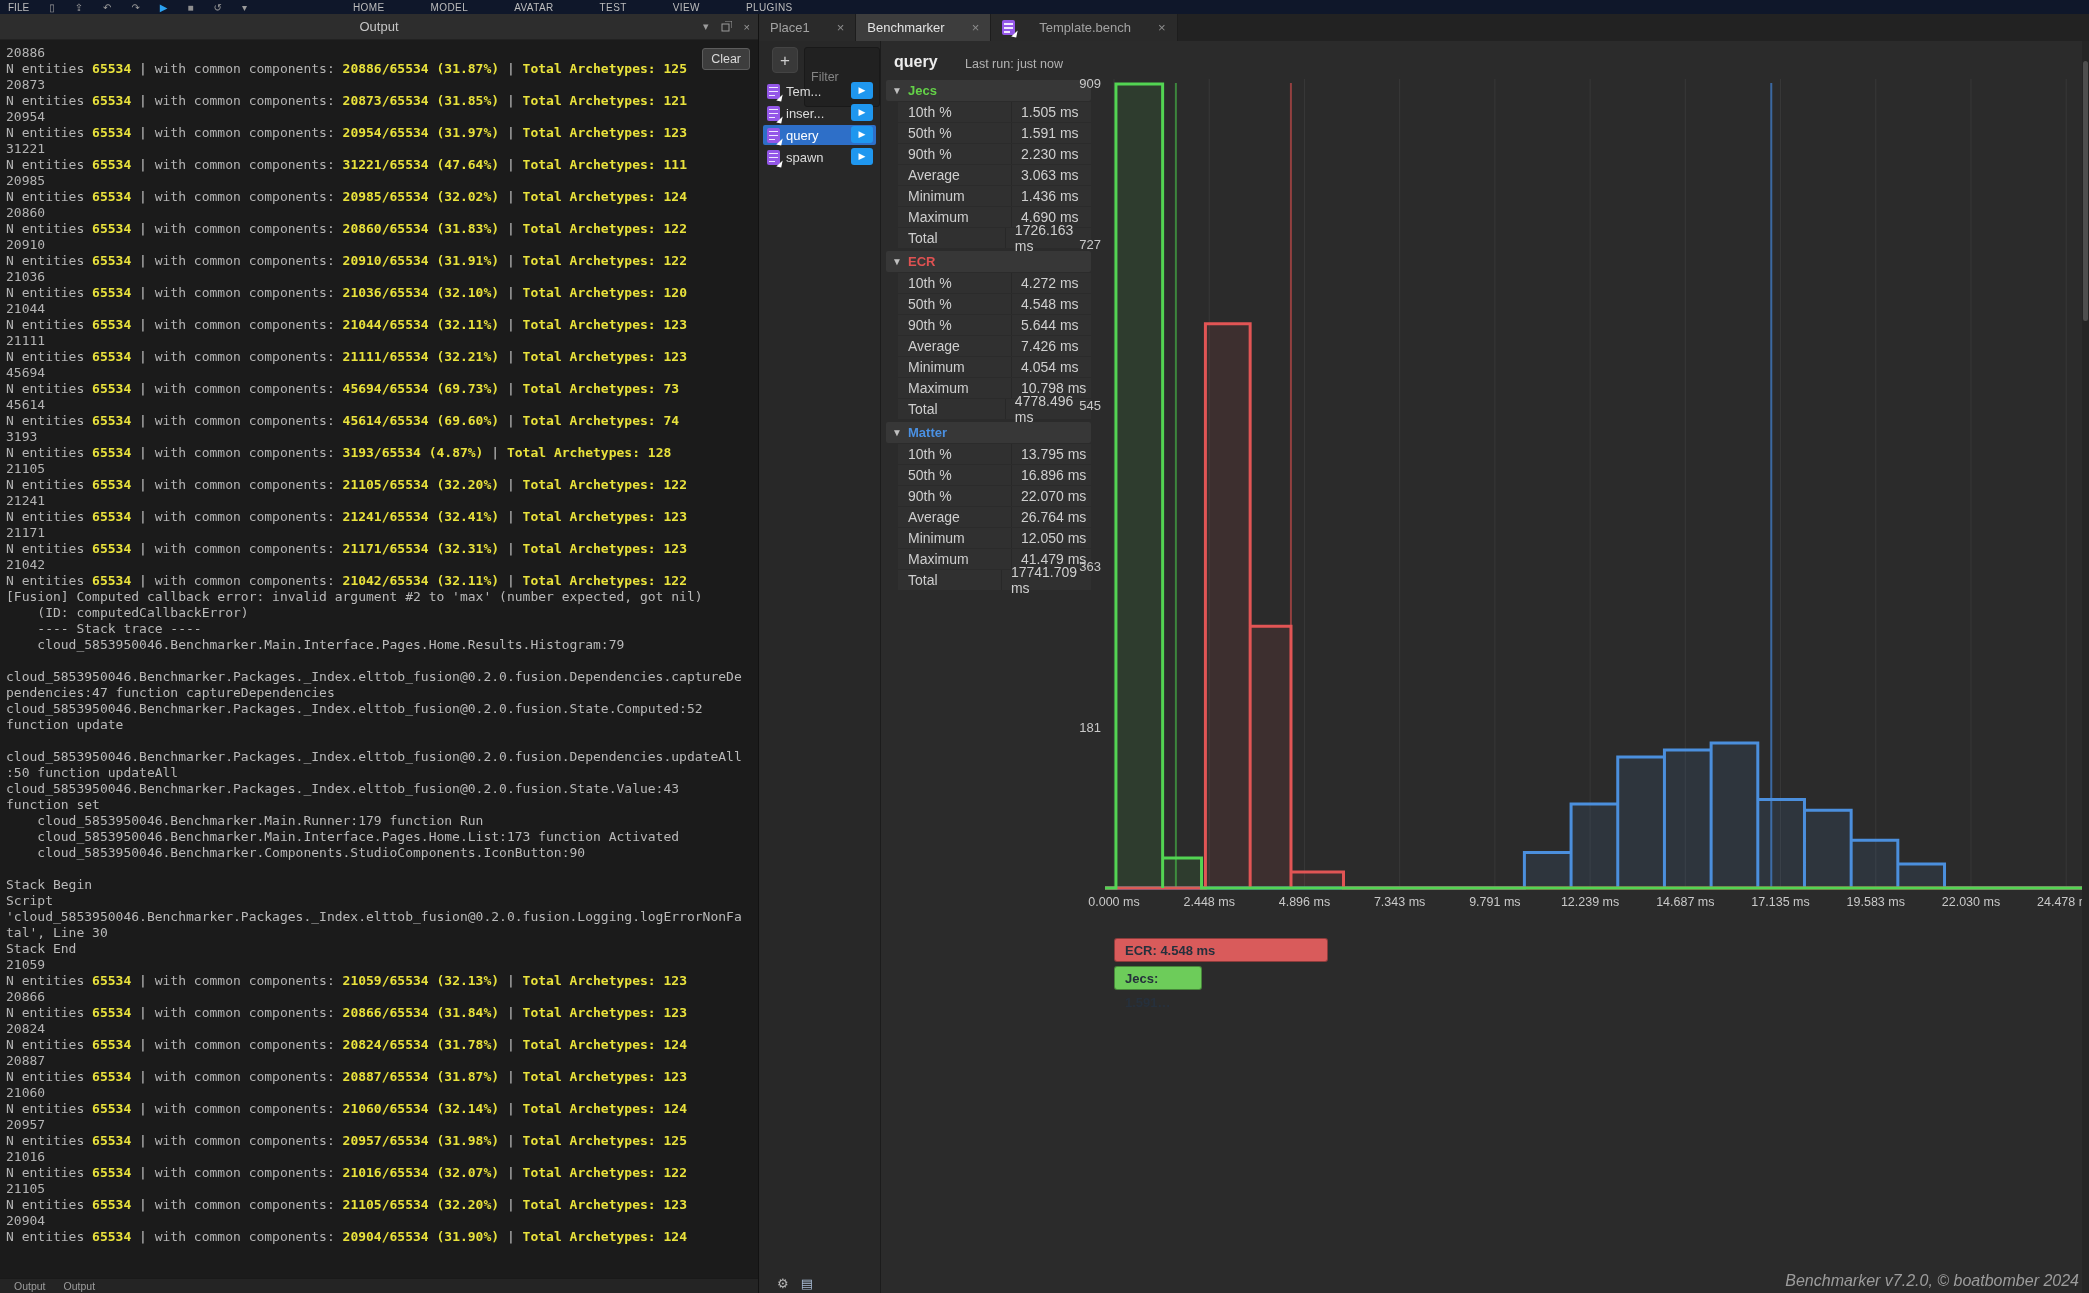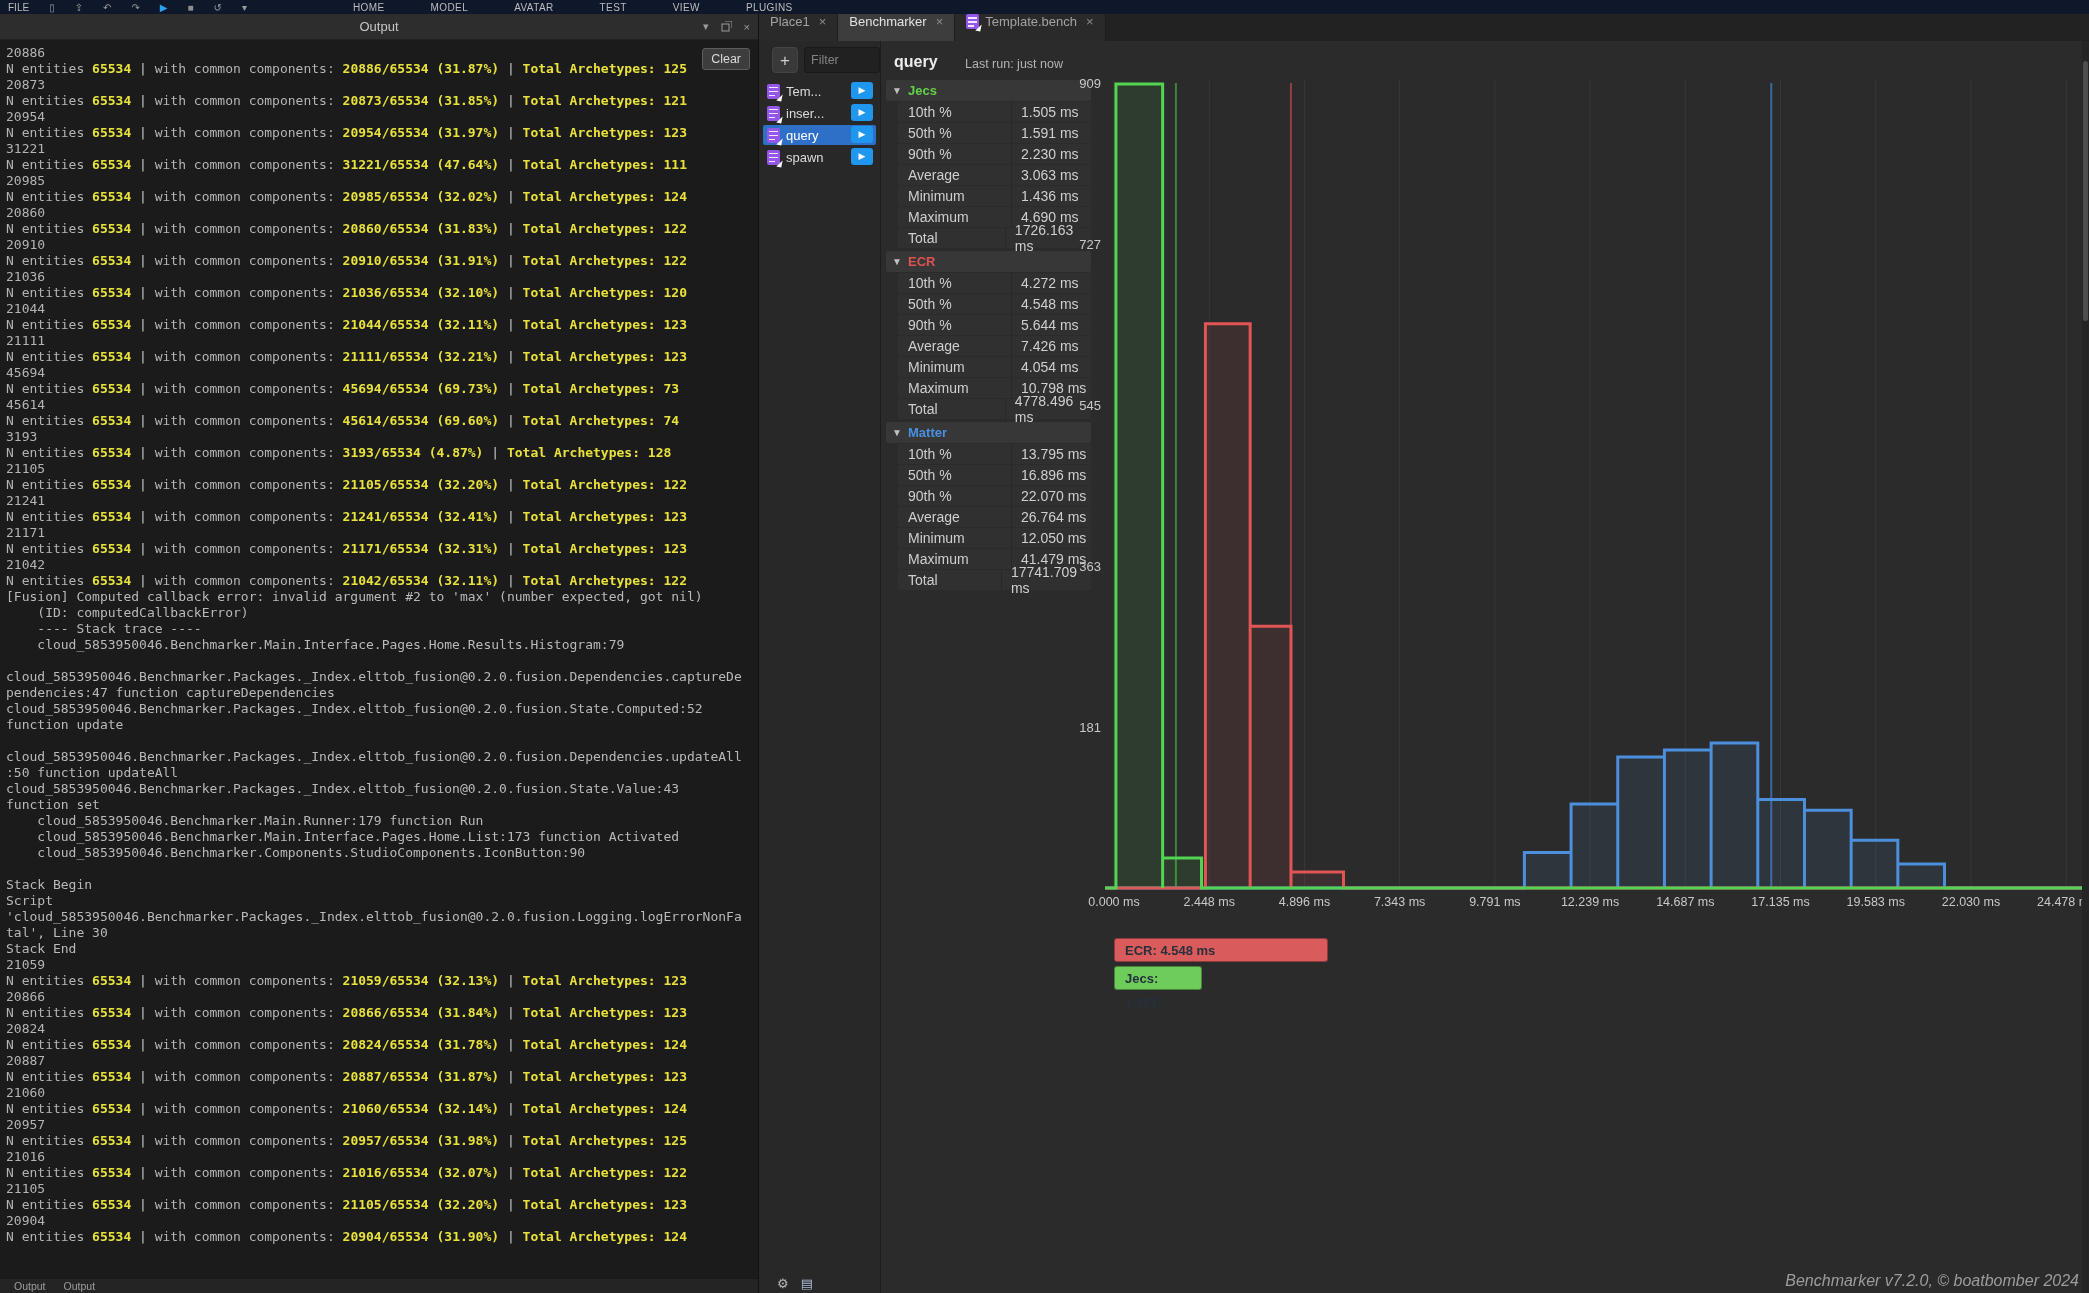--- a/index.html
+++ b/index.html
@@ -27,41 +27,41 @@
            font-family:"DejaVu Sans Mono",monospace;font-size:13px;line-height:16px;
            padding:5px 0 0 6px;white-space:pre;}
   .console .ln{height:16px;}
   .g{color:#b4b4b4;} .y{color:#e9e23c;font-weight:bold;} .p{color:#c6c6c6;} .err{color:#b9b9b9;}
   .output-bottombar{position:absolute;left:0;right:0;bottom:0;height:14px;background:#242424;
                     border-top:1px solid #191919;color:#9d9d9d;font-size:10.5px;display:flex;gap:18px;
                     align-items:center;padding-left:14px;}
 
   
   .tabstrip{position:absolute;left:759px;top:14px;right:0;height:27px;background:#222;display:flex;}
-  .tab{display:flex;padding:0 11px;font-size:13px;color:#a2a2a2;background:#2a2a2a;
-       border-right:1px solid #1d1d1d;white-space:nowrap;}
+  .tab{display:flex;align-items:center;padding:0 11px;font-size:13px;color:#a2a2a2;background:#2a2a2a;
+       border-right:1px solid #1d1d1d;white-space:nowrap;gap:18px;}
   .tab.active{background:#3d3d3d;color:#e3e3e3;}
   .tab .x{margin-left:9px;color:#8d8d8d;font-size:13px;}
   .tab .sicon{margin-right:6px;}
 
   
   .sicon{position:relative;display:inline-block;width:13px;height:15px;border-radius:2px;
          background:#9457e8;flex:0 0 13px;}
   .sicon i{position:absolute;left:2px;right:2px;height:1.5px;background:#efe7ff;}
   .sicon i:nth-child(1){top:3px;} .sicon i:nth-child(2){top:7px;} .sicon i:nth-child(3){top:11px;right:5px;}
   .sicon b{position:absolute;right:-2px;bottom:-2px;width:0;height:0;
            border-left:5px solid transparent;border-bottom:7px solid #fff;transform:rotate(12deg);}
 
   
   .bench-panel{position:absolute;left:759px;top:41px;width:121px;bottom:0;background:#282828;
                border-right:1px solid #1c1c1c;}
   .add-btn{position:absolute;left:13px;top:6px;width:26px;height:26px;background:#393939;border:1px solid #444;
            border-radius:4px;color:#cfcfcf;font-size:17px;line-height:24px;text-align:center;}
   .filter-input{position:absolute;left:45px;top:6px;width:62px;height:24px;background:#212121;
-                border:1px solid #191919;border-radius:3px;color:#cfcfcf;font-size:12.5px;padding:0 6px;}
+                border:1px solid #191919;border-radius:3px;color:#cfcfcf;font-size:12.5px;padding:17px 6px;}
   .filter-input::placeholder{color:#848484;}
   .bench-list{position:absolute;left:4px;right:4px;top:40px;}
   .bitem{position:relative;height:20px;margin-bottom:2px;border-radius:2px;display:flex;align-items:center;
          padding-left:4px;}
   .bitem.sel{background:#2e6fc8;}
   .bitem .lbl{margin-left:6px;font-size:13px;color:#dcdcdc;}
   .bitem.sel .lbl{color:#fff;}
   .run-btn{position:absolute;right:3px;top:1px;width:22px;height:17px;background:#1f97ef;border-radius:3px;
            color:#fff;font-size:9px;text-align:center;line-height:17px;}
   .bp-bottom{position:absolute;left:18px;bottom:2px;display:flex;gap:12px;font-size:13px;color:#b5b5b5;}

